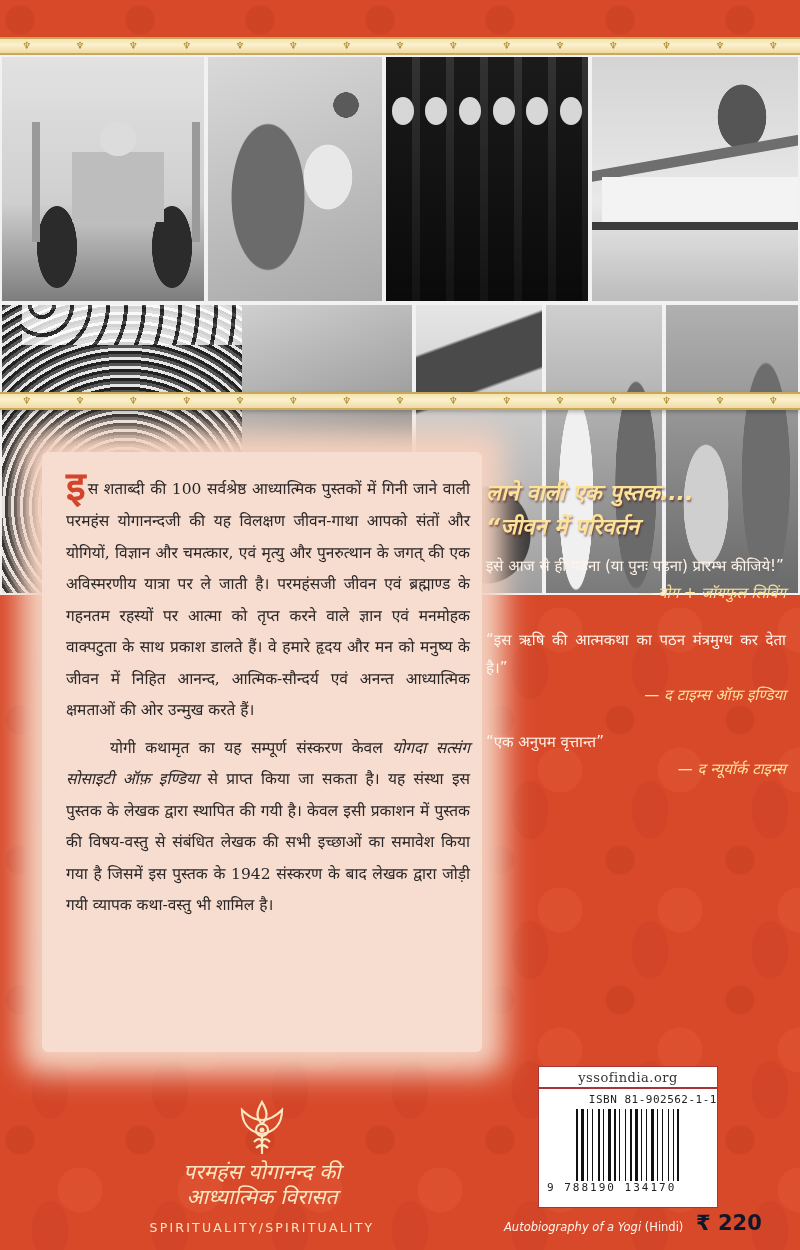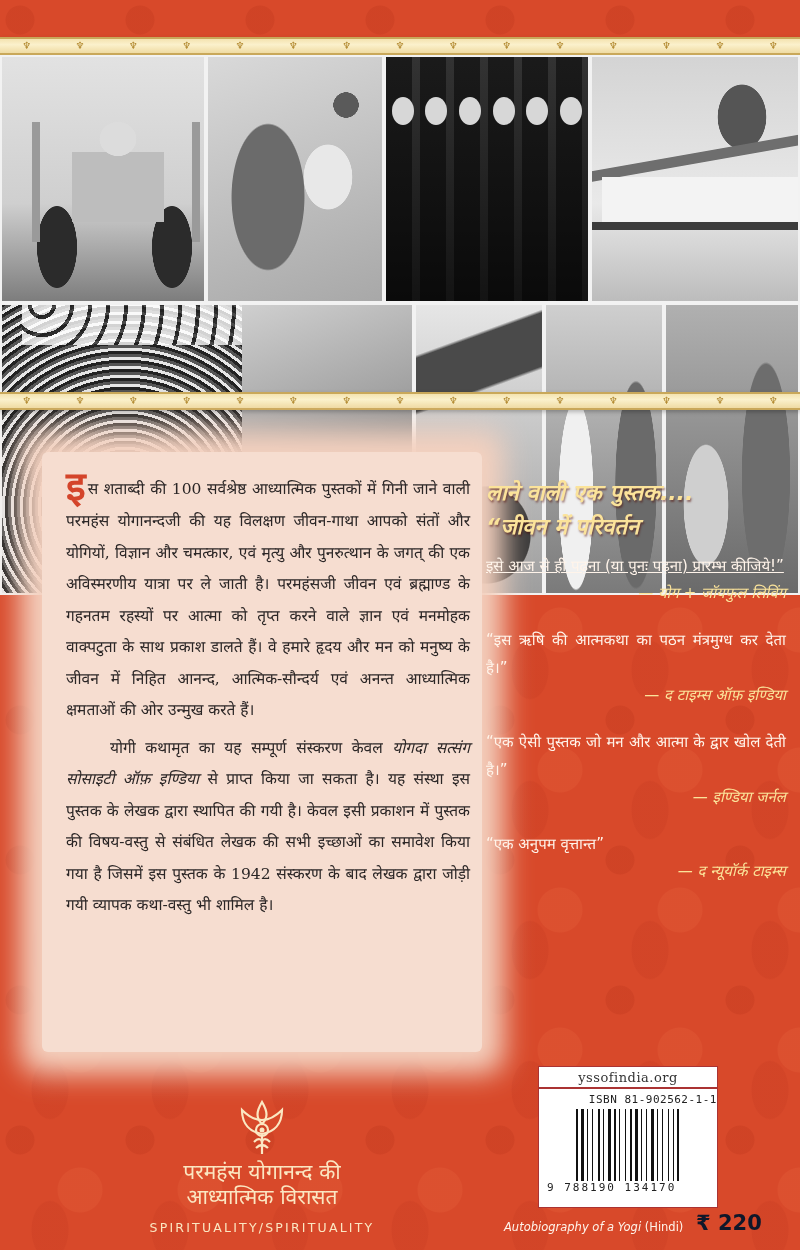--- a/index.html
+++ b/index.html
@@ -118,26 +118,26 @@
 
   
   .quotes { position: absolute; left: 486px; top: 476px; width: 300px; color: #ffffff; }
   .headline {
     color: #fbe39a; font-size: 22px; line-height: 34px; font-weight: bold; font-style: italic;
     text-shadow: 1px 2px 2px rgba(80,10,0,0.5);
   }
   .q-body { font-size: 15px; line-height: 28px; color: #fff4ea; text-align: justify; }
   .q-source { color: #fbe39a; font-style: italic; font-size: 15px; text-align: right; line-height: 26px; }
   .quote-block { margin-bottom: 20px; }
-  .quote-block.first .q-body { margin-top: 8px; text-decoration: underline; }
+  .quote-block.first .q-body { margin-top: 8px; }
 
   
   .logo { position: absolute; left: 112px; top: 1098px; width: 300px; text-align: center; color: #fbe7c2; }
   .logo svg { display: block; margin: 0 auto 4px; }
-  .logo .l1, .logo .l2 { font-size: 21px; line-height: 25px; }
+  .logo .l1, .logo .l2 { font-size: 21px; line-height: 25px; font-style: italic; }
   .logo .cat { font-size: 12.5px; letter-spacing: 2.2px; margin-top: 10px; color: #fbe7c2; }
 
   
   .barcode-box {
     position: absolute; left: 538px; top: 1066px; width: 180px; height: 142px;
     background: #fff; border: 1px solid #a33;
   }
   .barcode-box .url {
     font-family: "DejaVu Serif", serif; font-size: 13px; text-align: center; color: #333;
     border-bottom: 2px solid #a33; height: 22px; line-height: 22px; letter-spacing: .5px;
@@ -229,24 +229,20 @@
     <div>लाने वाली एक पुस्तक....</div>
     <div>“जीवन में परिवर्तन</div>
   </div>
   <div class="quote-block first">
     <div class="q-body">इसे आज से ही पढ़ना (या पुनः पढ़ना) प्रारम्भ कीजिये!”</div>
     <div class="q-source">— योग + जॉयफुल लिविंग</div>
   </div>
   <div class="quote-block">
     <div class="q-body">“इस ऋषि की आत्मकथा का पठन मंत्रमुग्ध कर देता है।”</div>
     <div class="q-source">— द टाइम्स ऑफ़ इण्डिया</div>
-  </div>
-  <div class="quote-block">
-    <div class="q-body">“एक ऐसी पुस्तक जो मन और आत्मा के द्वार खोल देती है।”</div>
-    <div class="q-source">— इण्डिया जर्नल</div>
   </div>
   <div class="quote-block">
     <div class="q-body">“एक अनुपम वृत्तान्त”</div>
     <div class="q-source">— द न्यूयॉर्क टाइम्स</div>
   </div>
 </div>
 
 <div class="logo">
   <svg width="56" height="58" viewBox="0 0 56 58">
     <g fill="none" stroke="#fbe7c2" stroke-width="2.2">

